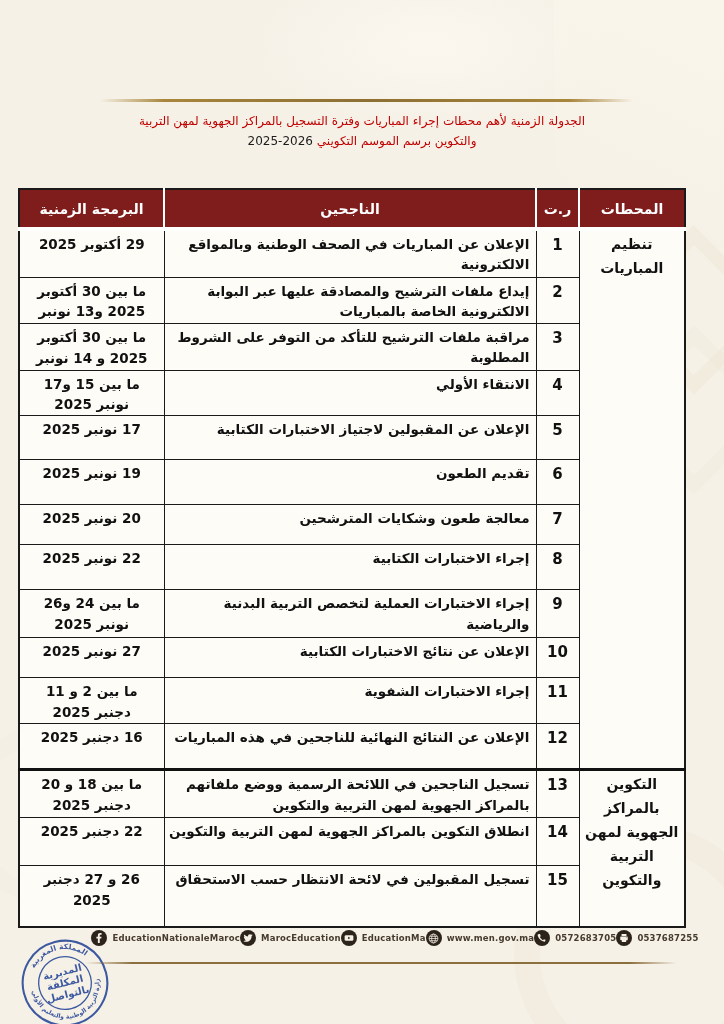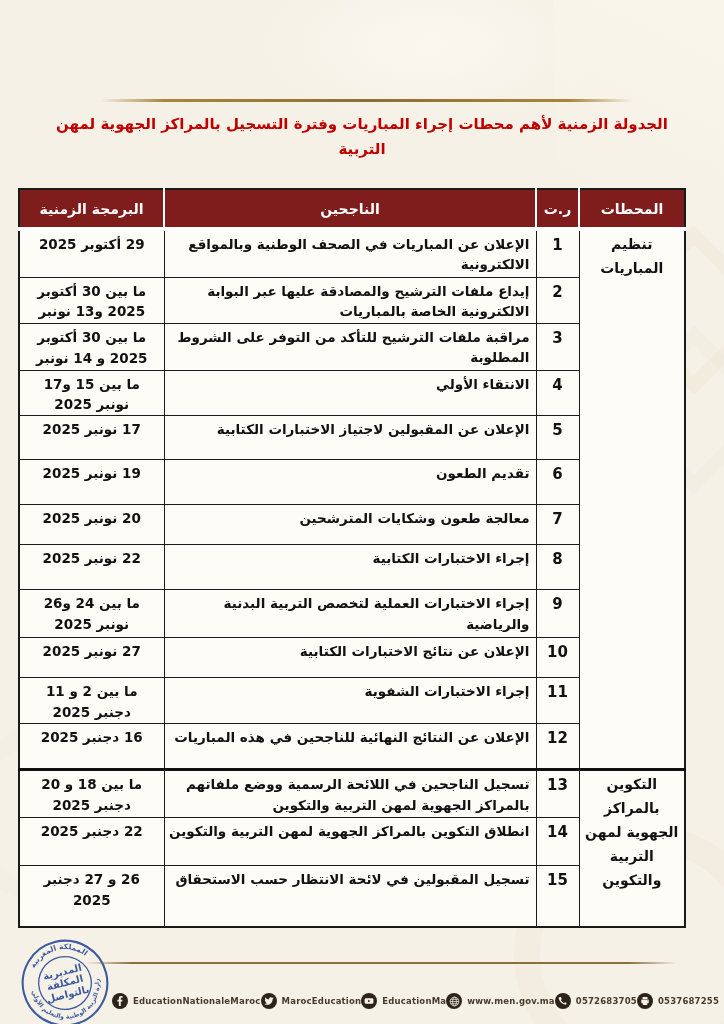--- a/index.html
+++ b/index.html
@@ -20,22 +20,22 @@
   .deco-bl { bottom:120px; left:-40px; width:180px; height:180px; border-radius:50%; border:18px solid #f2ecdf; opacity:.35; }
   
   .gold-top {
     position:absolute; top:99px; left:100px; width:533px; height:3px;
     background:linear-gradient(90deg,rgba(168,134,60,0) 0%,#a8863c 12%,#8d6f32 50%,#a8863c 88%,rgba(168,134,60,0) 100%);
     border-radius:2px;
   }
   
   .title {
     position:absolute; top:112px; left:30px; right:30px;
-    text-align:center; color:#c00000; font-weight:bold;
-    font-size:15px; line-height:1.65;
+    text-align:center; color:#c00000; font-weight:normal;
+    font-size:12px; line-height:1.65;
   }
   .title .years { color:#1c1c1c; }
   
   table.sched {
     position:absolute; top:188px; right:38px;
     border-collapse:collapse; table-layout:fixed;
     width:666px; direction:rtl;
     border:2px solid #1a1a1a;
     font-weight:bold; color:#111;
   }
@@ -60,21 +60,21 @@
   td.cell-station {
     background:#d9e5f2; text-align:center; vertical-align:middle;
     font-size:14px; line-height:1.7; padding:2px 4px;
   }
   tr.section-start td { border-top:3px solid #111; }
   
   .gold-bottom {
     position:absolute; top:962px; left:85px; width:592px; height:2px;
     background:linear-gradient(90deg,rgba(140,111,63,0) 0%,#8c6f3f 8%,#8c6f3f 92%,rgba(140,111,63,0) 100%);
   }
-  .links { position:absolute; top:993px; left:112px; width:566px; display:flex; direction:ltr; justify-content:space-between; align-items:center; }
+  .links { position:absolute; top:930px; left:112px; width:566px; display:flex; direction:ltr; justify-content:center; align-items:center; }
   .link { display:flex; align-items:center; gap:5px; direction:ltr; }
   .link .bubble {
     width:16px; height:16px; border-radius:50%; background:#2c241b;
     display:flex; align-items:center; justify-content:center; flex:0 0 auto;
   }
   .link .bubble svg { display:block; }
   .link .lbl { font-size:8.5px; color:#453a2c; font-weight:bold; letter-spacing:.2px; white-space:nowrap; }
   
   .stamp { position:absolute; top:936px; left:18px; width:94px; height:94px; transform:rotate(-14deg); opacity:.92; }
   .stamp svg { position:absolute; inset:0; }
@@ -93,20 +93,24 @@
   <div class="deco deco-top-right"></div>
   <div class="deco deco-chevron c1"></div>
   <div class="deco deco-chevron c2"></div>
   <div class="deco deco-br"></div>
   <div class="deco deco-bl"></div>
 
   <div class="gold-top"></div>
 
   <div class="title">
     <div>الجدولة الزمنية لأهم محطات إجراء المباريات وفترة التسجيل بالمراكز الجهوية لمهن التربية</div>
+    <div>
+      <span>والتكوين برسم الموسم التكويني</span>
+      <span class="years">2026-2025</span>
+    </div>
   </div>
 
   <table class="sched">
     <colgroup>
       <col class="stations">
         <col class="num">
         <col class="ops">
         <col class="time">
     </colgroup>
     <thead>

